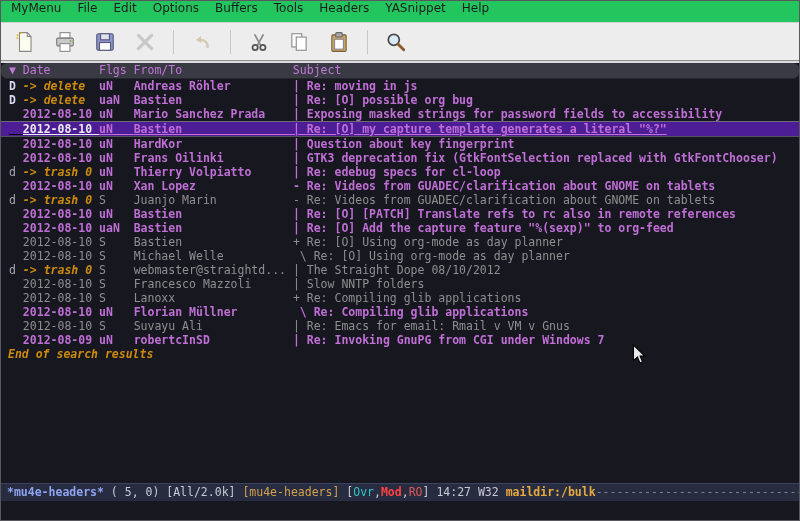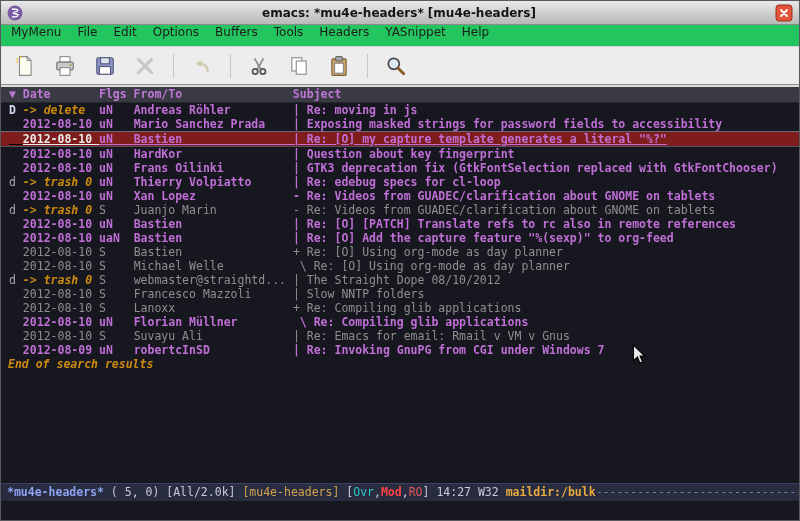--- a/index.html
+++ b/index.html
@@ -31,31 +31,31 @@
   .tb-btn{width:28px;height:28px;display:flex;align-items:center;justify-content:center;
           background:transparent;border:0;padding:0;}
   .tb-btn svg{width:22px;height:22px;display:block;}
   .tb-btn.disabled{opacity:.45;}
   .tb-sep{width:1px;height:24px;background:#c6c6c6;margin:0 2px;}
   
   .emacs-area{flex:1;display:flex;flex-direction:column;background:var(--bg);
               border-top:2px solid #dcdcdc;overflow:hidden;
               font-family:"DejaVu Sans Mono",monospace;font-size:11.5px;}
   .header-line{height:16px;flex:0 0 16px;line-height:15px;background:#3a3a44;
-               color:var(--header-fg);font-weight:bold;white-space:pre;
-               padding-left:8px;border-bottom:1px solid #26262e;}
+               color:var(--header-fg);font-weight:normal;white-space:pre;
+               padding-left:8px;border-bottom:1px solid #26262e;border-radius:6px;}
   .message-list{flex:0 0 auto;}
   .msg-row{height:14px;line-height:14px;white-space:pre;padding-left:8px;}
   .msg-row span{white-space:pre;}
   .unread{color:var(--unread);font-weight:bold;}
   .read{color:var(--read);}
   .action{color:var(--marked);font-style:italic;font-weight:600;text-align:center;}
   .mark-D{color:#d9d9f2;font-weight:bold;}
   .mark-d{color:#a5a5b5;}
-  .msg-row.current{background:#7f1d1d;border-top:1px solid #6a6a78;
+  .msg-row.current{background:#4c1d95;border-top:1px solid #6a6a78;
                    border-bottom:1px solid #53535f;height:16px;line-height:14px;}
   .msg-row.current span{text-decoration:underline;}
   .cur-date{color:#ececec;font-weight:bold;}
   .end-marker{height:14px;line-height:14px;white-space:pre;padding-left:7px;}
   .end-marker span{color:var(--marked);font-style:italic;font-weight:bold;}
   .filler{flex:1;}
   
   .mode-line{height:18px;flex:0 0 18px;line-height:17px;background:var(--modeline-bg);
              border-top:1px solid #3c4263;white-space:pre;padding-left:6px;
              overflow:hidden;}
@@ -71,35 +71,20 @@
   .echo-area{height:19px;flex:0 0 19px;background:var(--bg);}
   
   .mouse{position:absolute;left:632px;top:344px;width:14px;height:21px;z-index:10;
          pointer-events:none;}
 </style>
 </head>
 <body>
 
 <div class="window">
 
-  <div class="titlebar">
-    <span class="win-icon">
-      <svg viewBox="0 0 16 16">
-          <circle cx="8" cy="8" r="7.5" fill="#7b5aa6"></circle>
-          <path d="M5 4c3 0 6 .5 6 1.5S6 7 6 8s5 .5 5 2-4 2-6 2" stroke="#fff" fill="none" stroke-width="1.3"></path>
-        </svg>
-    </span>
-    <span class="title">emacs: *mu4e-headers* [mu4e-headers]</span>
-    <span class="close-btn">
-      <svg viewBox="0 0 18 18">
-          <rect x="1" y="1" width="16" height="16" rx="3" fill="#e2553a" stroke="#9c2f1b"></rect>
-          <path d="M6 6l6 6M12 6l-6 6" stroke="#fff" stroke-width="1.8" stroke-linecap="round"></path>
-        </svg>
-    </span>
-  </div>
 
   <nav class="menubar">
       <span class="menu-item">MyMenu</span>
       <span class="menu-item">File</span>
       <span class="menu-item">Edit</span>
       <span class="menu-item">Options</span>
       <span class="menu-item">Buffers</span>
       <span class="menu-item">Tools</span>
       <span class="menu-item">Headers</span>
       <span class="menu-item">YASnippet</span>
@@ -186,20 +171,21 @@
             <path d="M12 12l5 5" stroke="#8a5a2a" stroke-width="2.6" stroke-linecap="round"></path>
           </svg>
         </span>
       </button>
     </div>
 
   <div class="emacs-area">
     <div class="header-line"><span>▼ Date       Flgs From/To                Subject</span></div>
     <div class="message-list">
         <div class="msg-row"><span class="mark-D">D </span><span class="action">-&gt; delete  </span><span class="unread">uN   </span><span class="unread">Andreas Röhler         </span><span class="unread">| </span><span class="unread">Re: moving in js</span></div>
+        <div class="msg-row"><span class="mark-D">D </span><span class="action">-&gt; delete  </span><span class="unread">uaN  </span><span class="unread">Bastien                </span><span class="unread">| </span><span class="unread">Re: [O] possible org bug</span></div>
         <div class="msg-row"><span>  </span><span class="unread">2012-08-10 </span><span class="unread">uN   </span><span class="unread">Mario Sanchez Prada    </span><span class="unread">| </span><span class="unread">Exposing masked strings for password fields to accessibility</span></div>
         <div class="msg-row current"><span>  </span><span class="cur-date">2012-08-10 </span><span class="unread">uN   </span><span class="unread">Bastien                </span><span class="unread">| </span><span class="unread">Re: [O] my capture template generates a literal "%?"</span></div>
         <div class="msg-row"><span>  </span><span class="unread">2012-08-10 </span><span class="unread">uN   </span><span class="unread">HardKor                </span><span class="unread">| </span><span class="unread">Question about key fingerprint</span></div>
         <div class="msg-row"><span>  </span><span class="unread">2012-08-10 </span><span class="unread">uN   </span><span class="unread">Frans Oilinki          </span><span class="unread">| </span><span class="unread">GTK3 deprecation fix (GtkFontSelection replaced with GtkFontChooser)</span></div>
         <div class="msg-row"><span class="mark-d">d </span><span class="action">-&gt; trash 0 </span><span class="unread">uN   </span><span class="unread">Thierry Volpiatto      </span><span class="unread">| </span><span class="unread">Re: edebug specs for cl-loop</span></div>
         <div class="msg-row"><span>  </span><span class="unread">2012-08-10 </span><span class="unread">uN   </span><span class="unread">Xan Lopez              </span><span class="unread">- </span><span class="unread">Re: Videos from GUADEC/clarification about GNOME on tablets</span></div>
         <div class="msg-row"><span class="mark-d">d </span><span class="action">-&gt; trash 0 </span><span class="read">S    </span><span class="read">Juanjo Marin           </span><span class="read">- </span><span class="read">Re: Videos from GUADEC/clarification about GNOME on tablets</span></div>
         <div class="msg-row"><span>  </span><span class="unread">2012-08-10 </span><span class="unread">uN   </span><span class="unread">Bastien                </span><span class="unread">| </span><span class="unread">Re: [O] [PATCH] Translate refs to rc also in remote references</span></div>
         <div class="msg-row"><span>  </span><span class="unread">2012-08-10 </span><span class="unread">uaN  </span><span class="unread">Bastien                </span><span class="unread">| </span><span class="unread">Re: [O] Add the capture feature "%(sexp)" to org-feed</span></div>
         <div class="msg-row"><span>  </span><span class="read">2012-08-10 </span><span class="read">S    </span><span class="read">Bastien                </span><span class="read">+ </span><span class="read">Re: [O] Using org-mode as day planner</span></div>

